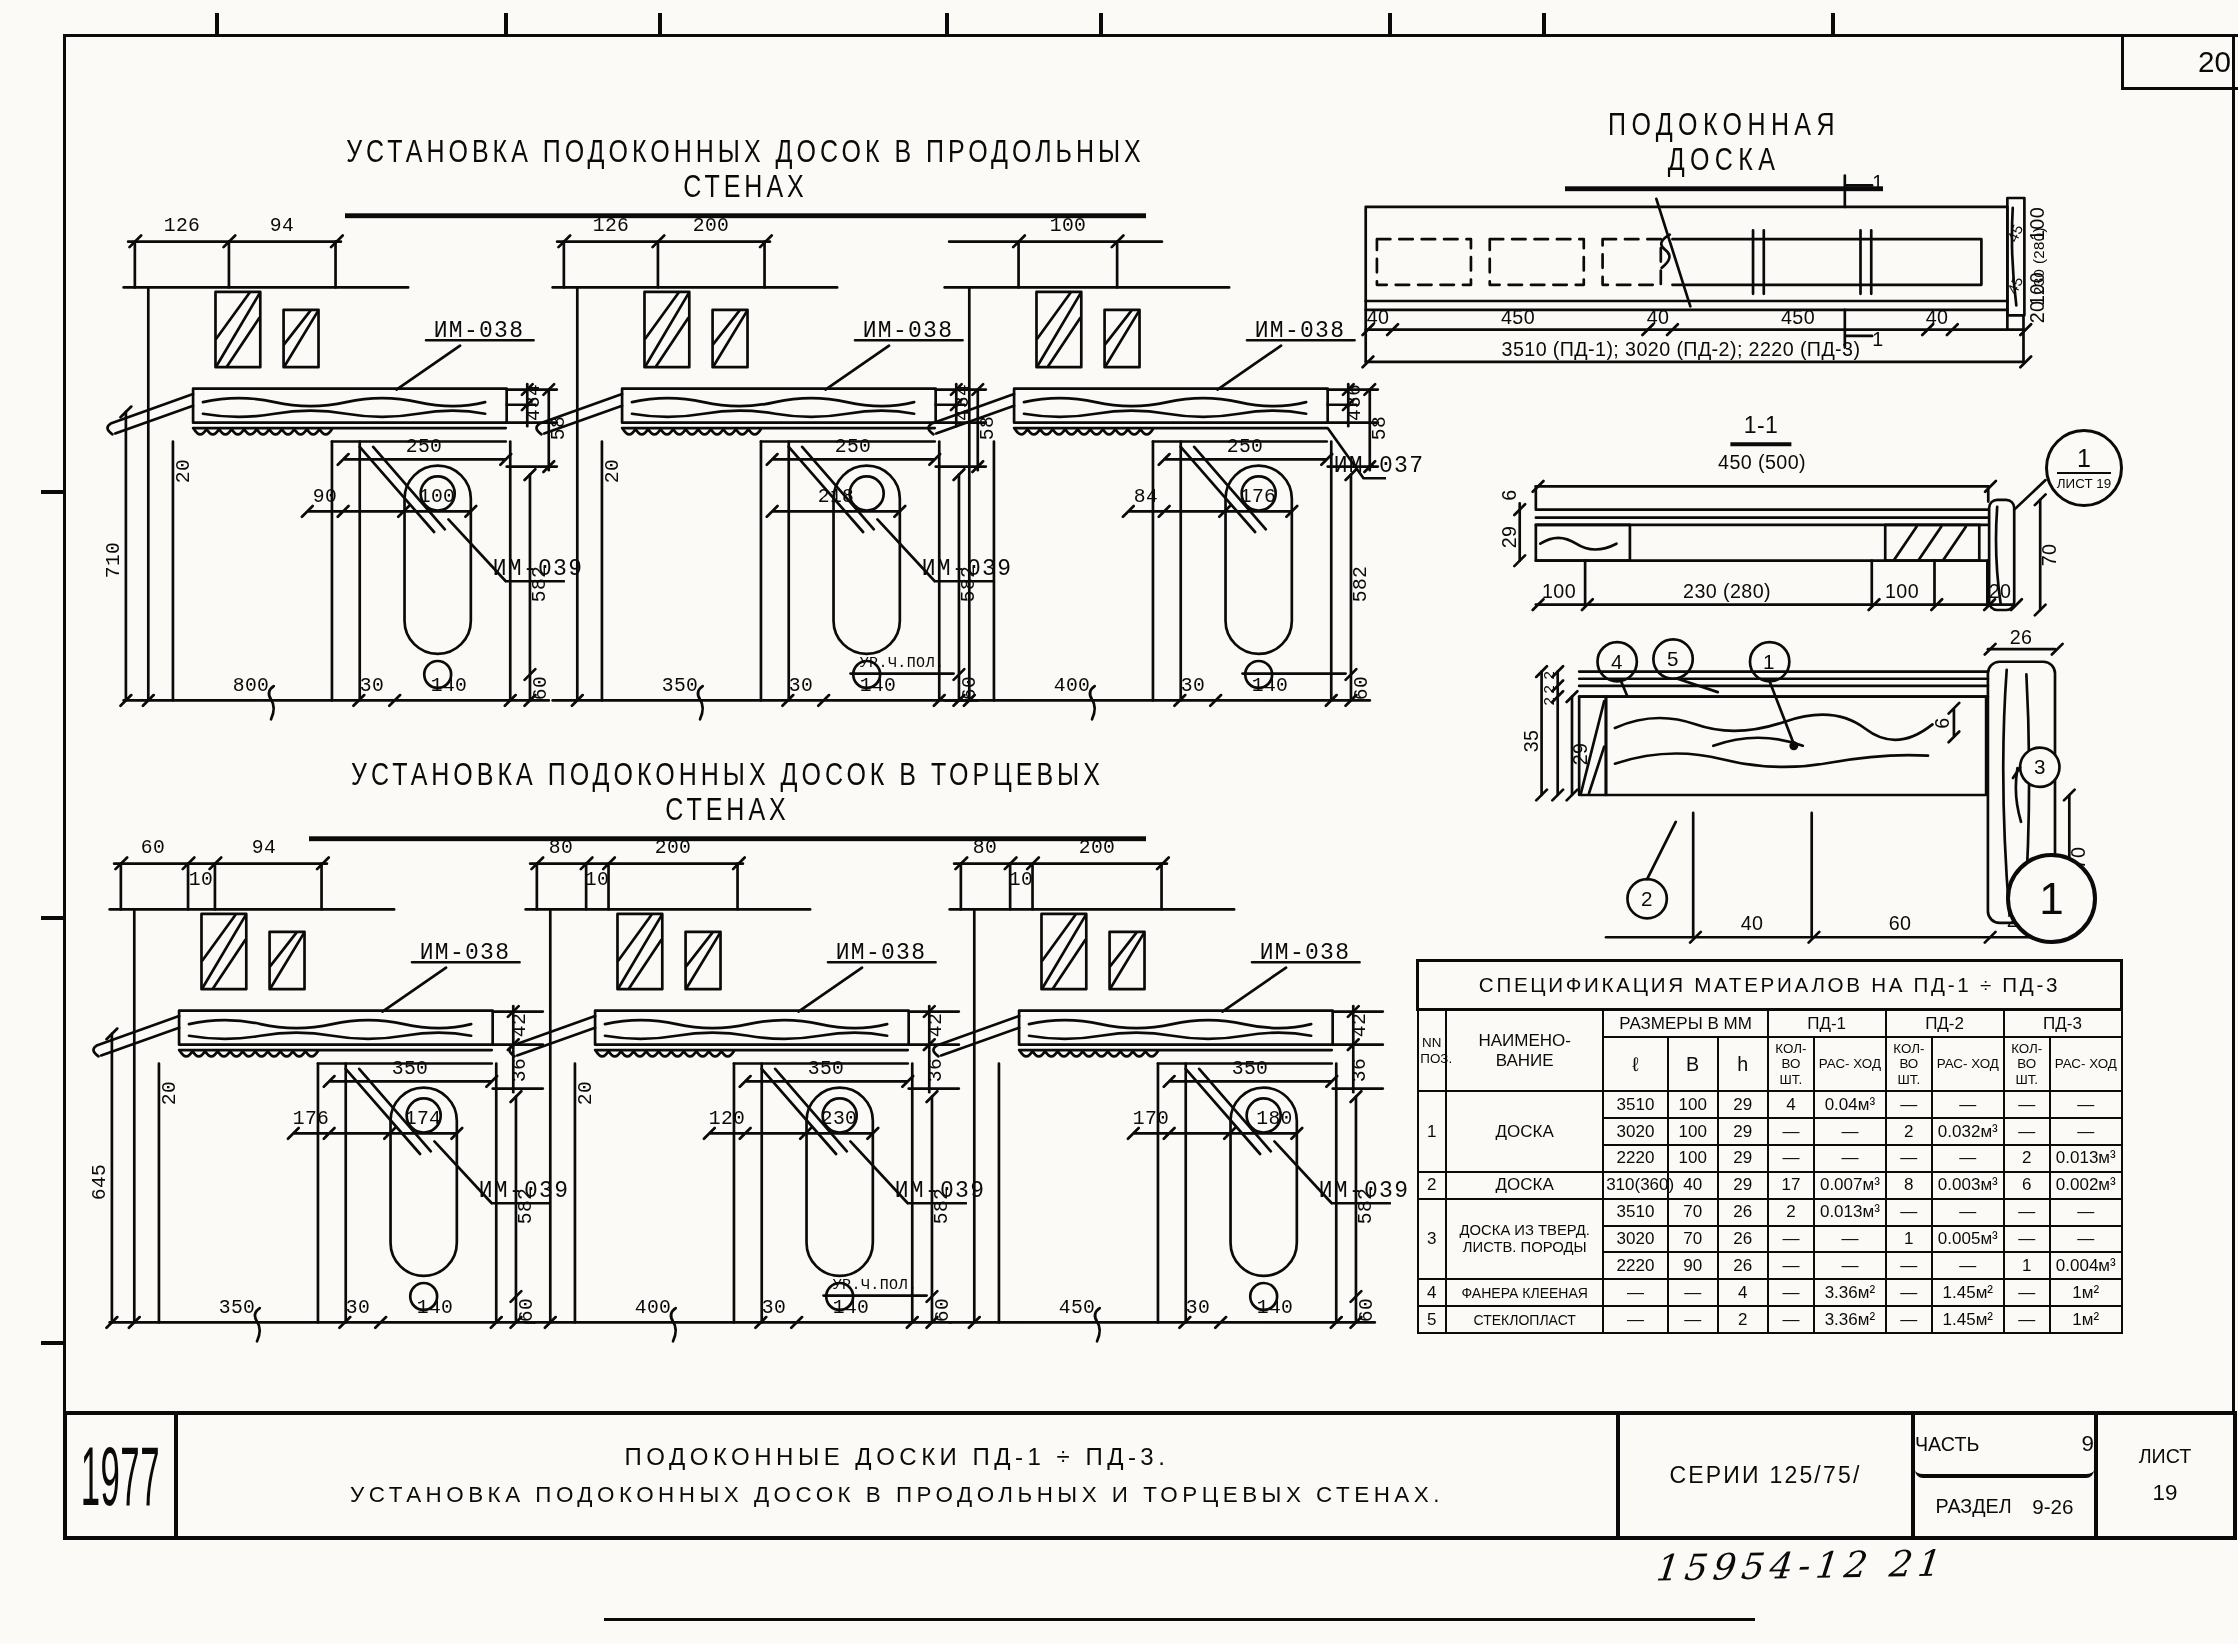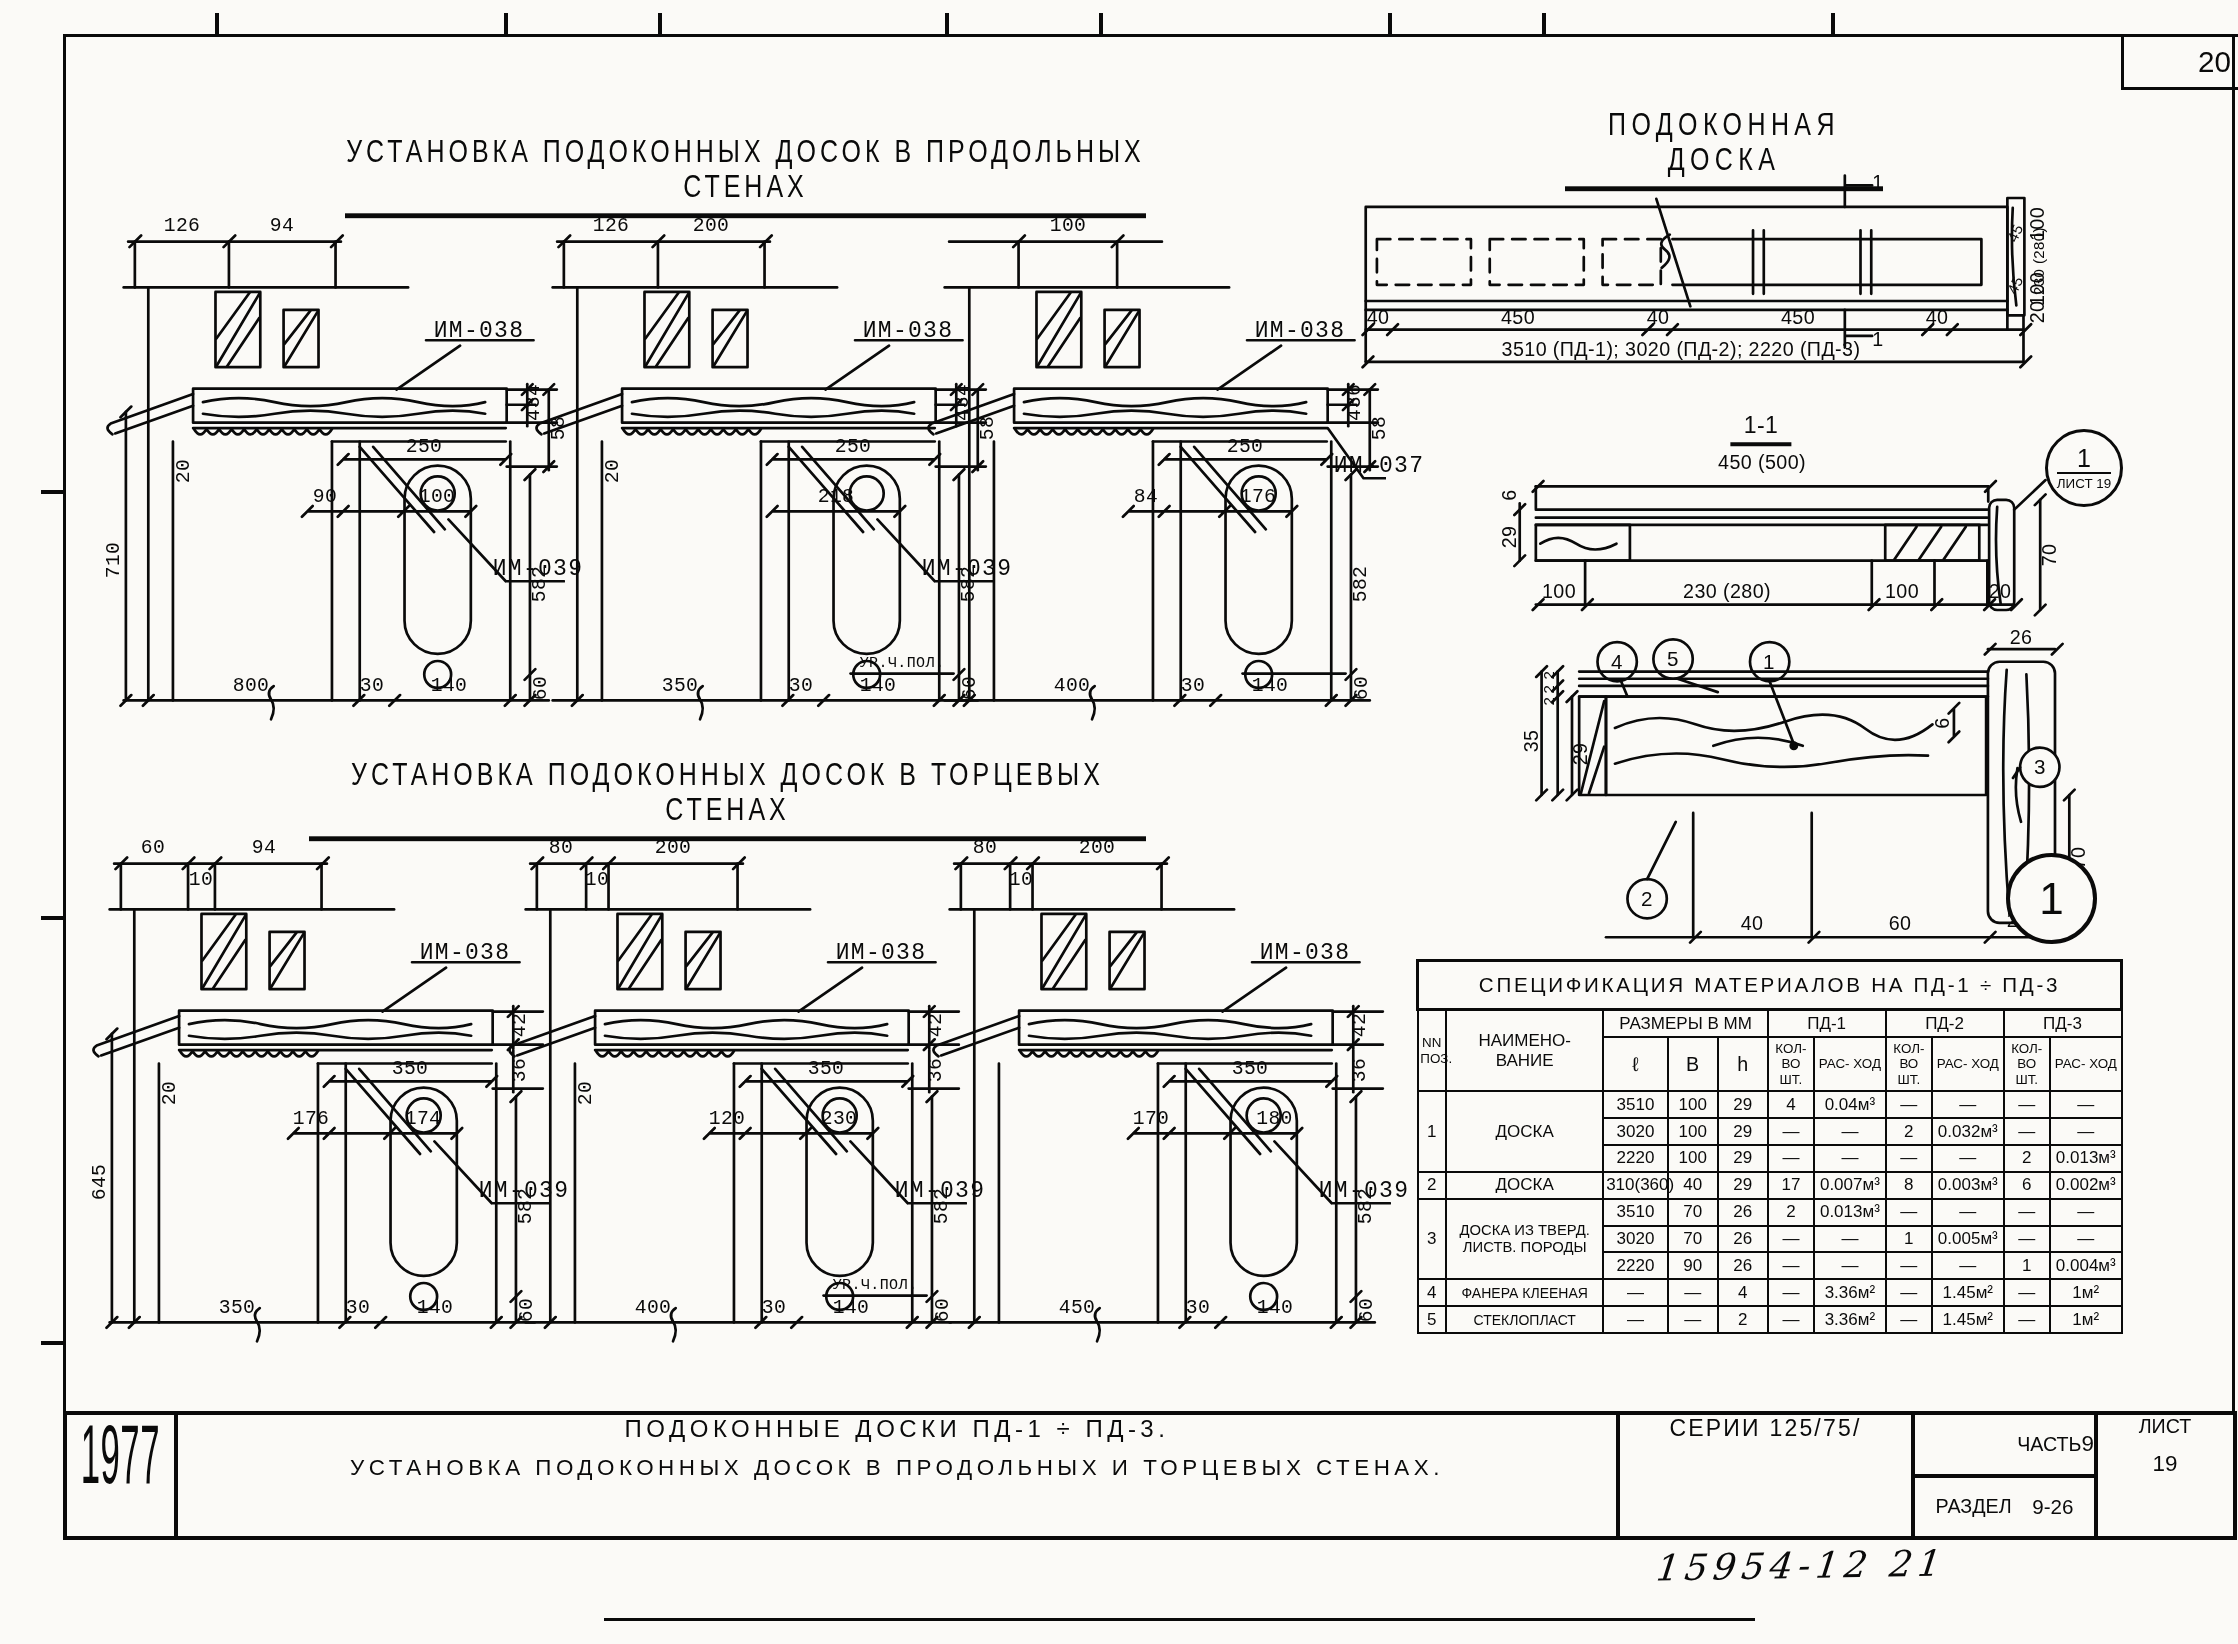--- a/index.html
+++ b/index.html
@@ -22,21 +22,21 @@
   svg .dash{stroke-dasharray:30 20;}
   .pbox{position:absolute;}
   .callout{position:absolute;border:3.1px solid #0a0a0a;border-radius:50%;background:#fbfaf7;
       display:flex;flex-direction:column;align-items:center;justify-content:center;}
   table.spec{position:absolute;border-collapse:collapse;table-layout:fixed;background:#fbfaf7;}
   table.spec th,table.spec td{border:2.2px solid #0a0a0a;text-align:center;vertical-align:middle;
       font-weight:normal;font-size:17px;padding:2.7px 1.8px;line-height:1.15;}
   table.spec .tt{font-size:20.6px;letter-spacing:2.7px;text-transform:uppercase;border:3.6px solid #0a0a0a;height:41px;}
   table.spec .up{text-transform:uppercase;}
   .stamp{position:absolute;display:flex;border:4px solid #0a0a0a;background:#fbfaf7;}
-  .stamp .cell{border-right:4px solid #0a0a0a;display:flex;align-items:center;
+  .stamp .cell{border-right:4px solid #0a0a0a;display:flex;align-items:center;justify-content:center;
       flex-direction:column;text-transform:uppercase;}
   .hand{position:absolute;font-family:"DejaVu Serif",serif;font-style:italic;font-size:36px;
       letter-spacing:5.4px;transform:skewX(-8deg) rotate(-1deg);}
 </style>
 </head>
 <body>
 
 <div id="sheet">
 
   <div class="frame" style="left:63px;top:34px;width:2166px;height:1499px;"></div>
@@ -701,21 +701,21 @@
       <span style="font-size:67px;transform:scale(.52,1.25);letter-spacing:0.9px;">1977</span>
     </div>
     <div class="cell" style="width:1438px;letter-spacing:4.5px;">
       <span style="font-size:24px;margin-bottom:11.6px;">Подоконные доски  ПД-1 ÷ ПД-3.</span>
       <span style="font-size:22.4px;">Установка подоконных досок в продольных и торцевых стенах.</span>
     </div>
     <div class="cell" style="width:291px;">
       <span style="font-size:23px;letter-spacing:2.2px;">Серии 125/75/</span>
     </div>
     <div style="width:179px;border-right:4px solid #0a0a0a;display:flex;flex-direction:column;">
-      <div style="flex:1;border-bottom:4px solid #0a0a0a;display:flex;align-items:center;justify-content:flex-end;text-transform:uppercase;">
+      <div style="flex:1;border-bottom:4px solid #0a0a0a;display:flex;align-items:center;justify-content:space-between;text-transform:uppercase;border-radius:8px;">
         <span style="font-size:19.7px;">Часть</span>
         <span style="font-size:22.4px;">9</span>
       </div>
       <div style="flex:1;display:flex;align-items:center;justify-content:space-evenly;text-transform:uppercase;">
         <span style="font-size:19.7px;">Раздел</span>
         <span style="font-size:20.6px;">9-26</span>
       </div>
     </div>
     <div class="cell" style="width:134px;border-right:none;">
       <span style="font-size:19.7px;margin-bottom:12.5px;">Лист</span>

